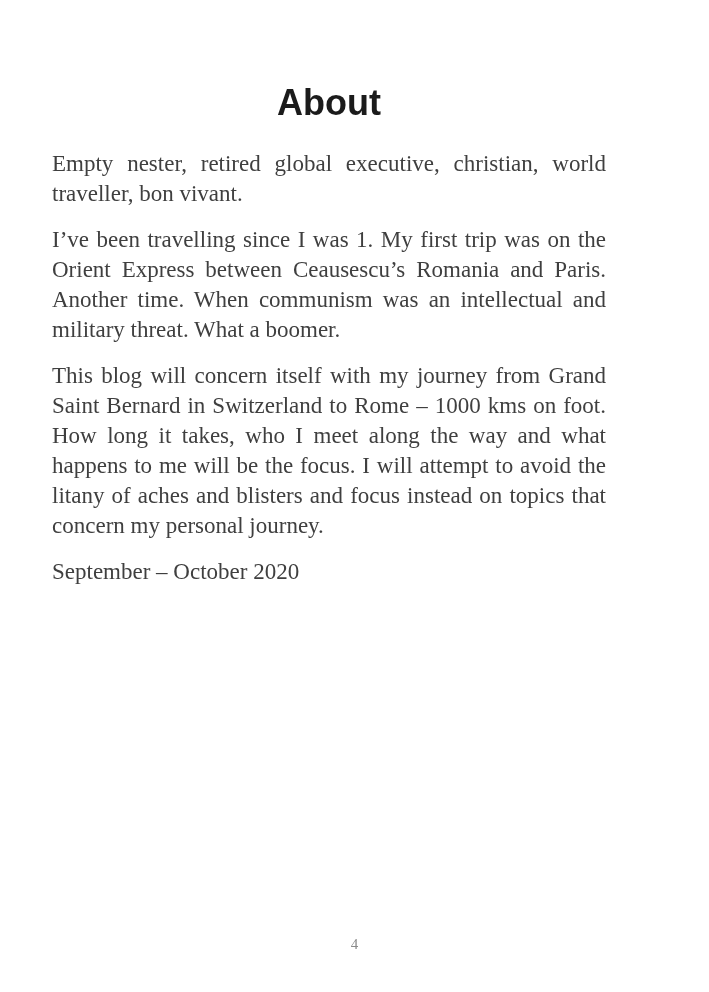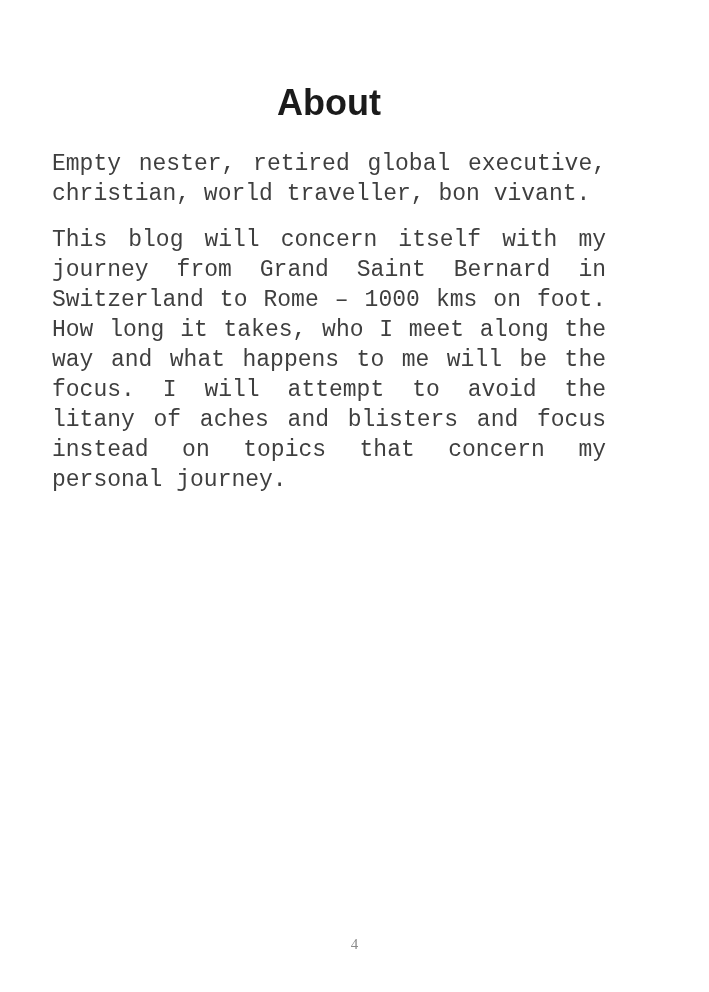--- a/index.html
+++ b/index.html
@@ -25,21 +25,21 @@
   .title {
     font-family: "Liberation Sans", sans-serif;
     font-weight: 700;
     font-size: 36px;
     line-height: 1.2;
     color: var(--title-text);
     text-align: center;
     margin: 0 0 25px 0;
   }
   .body-para {
-    font-family: Liberation Mono, monospace;
+    font-family: Liberation Serif, serif;
     font-size: 23px;
     line-height: 30px;
     color: var(--body-text);
     text-align: justify;
     text-justify: inter-word;
     margin: 0 0 16px 0;
   }
   .date-line {
     text-align: left;
   }
@@ -56,18 +56,20 @@
   }
 </style>
 </head>
 <body>
 
 <div class="page">
   <h1 class="title">About</h1>
 
   <p class="body-para">Empty nester, retired global executive, christian, world traveller, bon vivant.</p>
 
+  <p class="body-para">I’ve been travelling since I was 1. My first trip was on the Orient Express between Ceausescu’s Romania and Paris. Another time. When communism was an intellectual and military threat. What a boomer.</p>
 
   <p class="body-para">This blog will concern itself with my journey from Grand Saint Bernard in Switzerland to Rome – 1000 kms on foot. How long it takes, who I meet along the way and what happens to me will be the focus. I will attempt to avoid the litany of aches and blisters and focus instead on topics that concern my personal journey.</p>
 
+  <p class="body-para date-line">September – October 2020</p>
 
   <div class="page-number">4</div>
 </div>
 
 </body></html>

